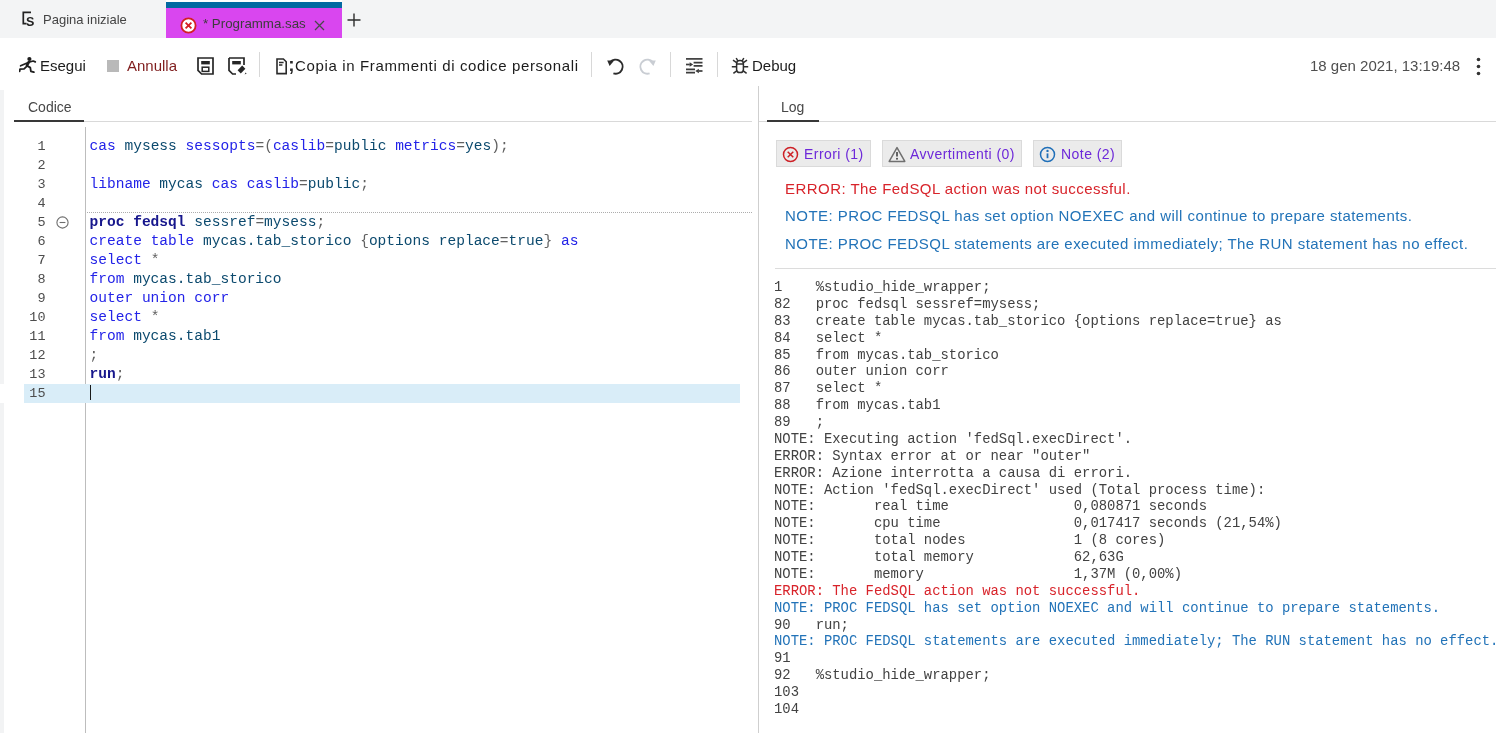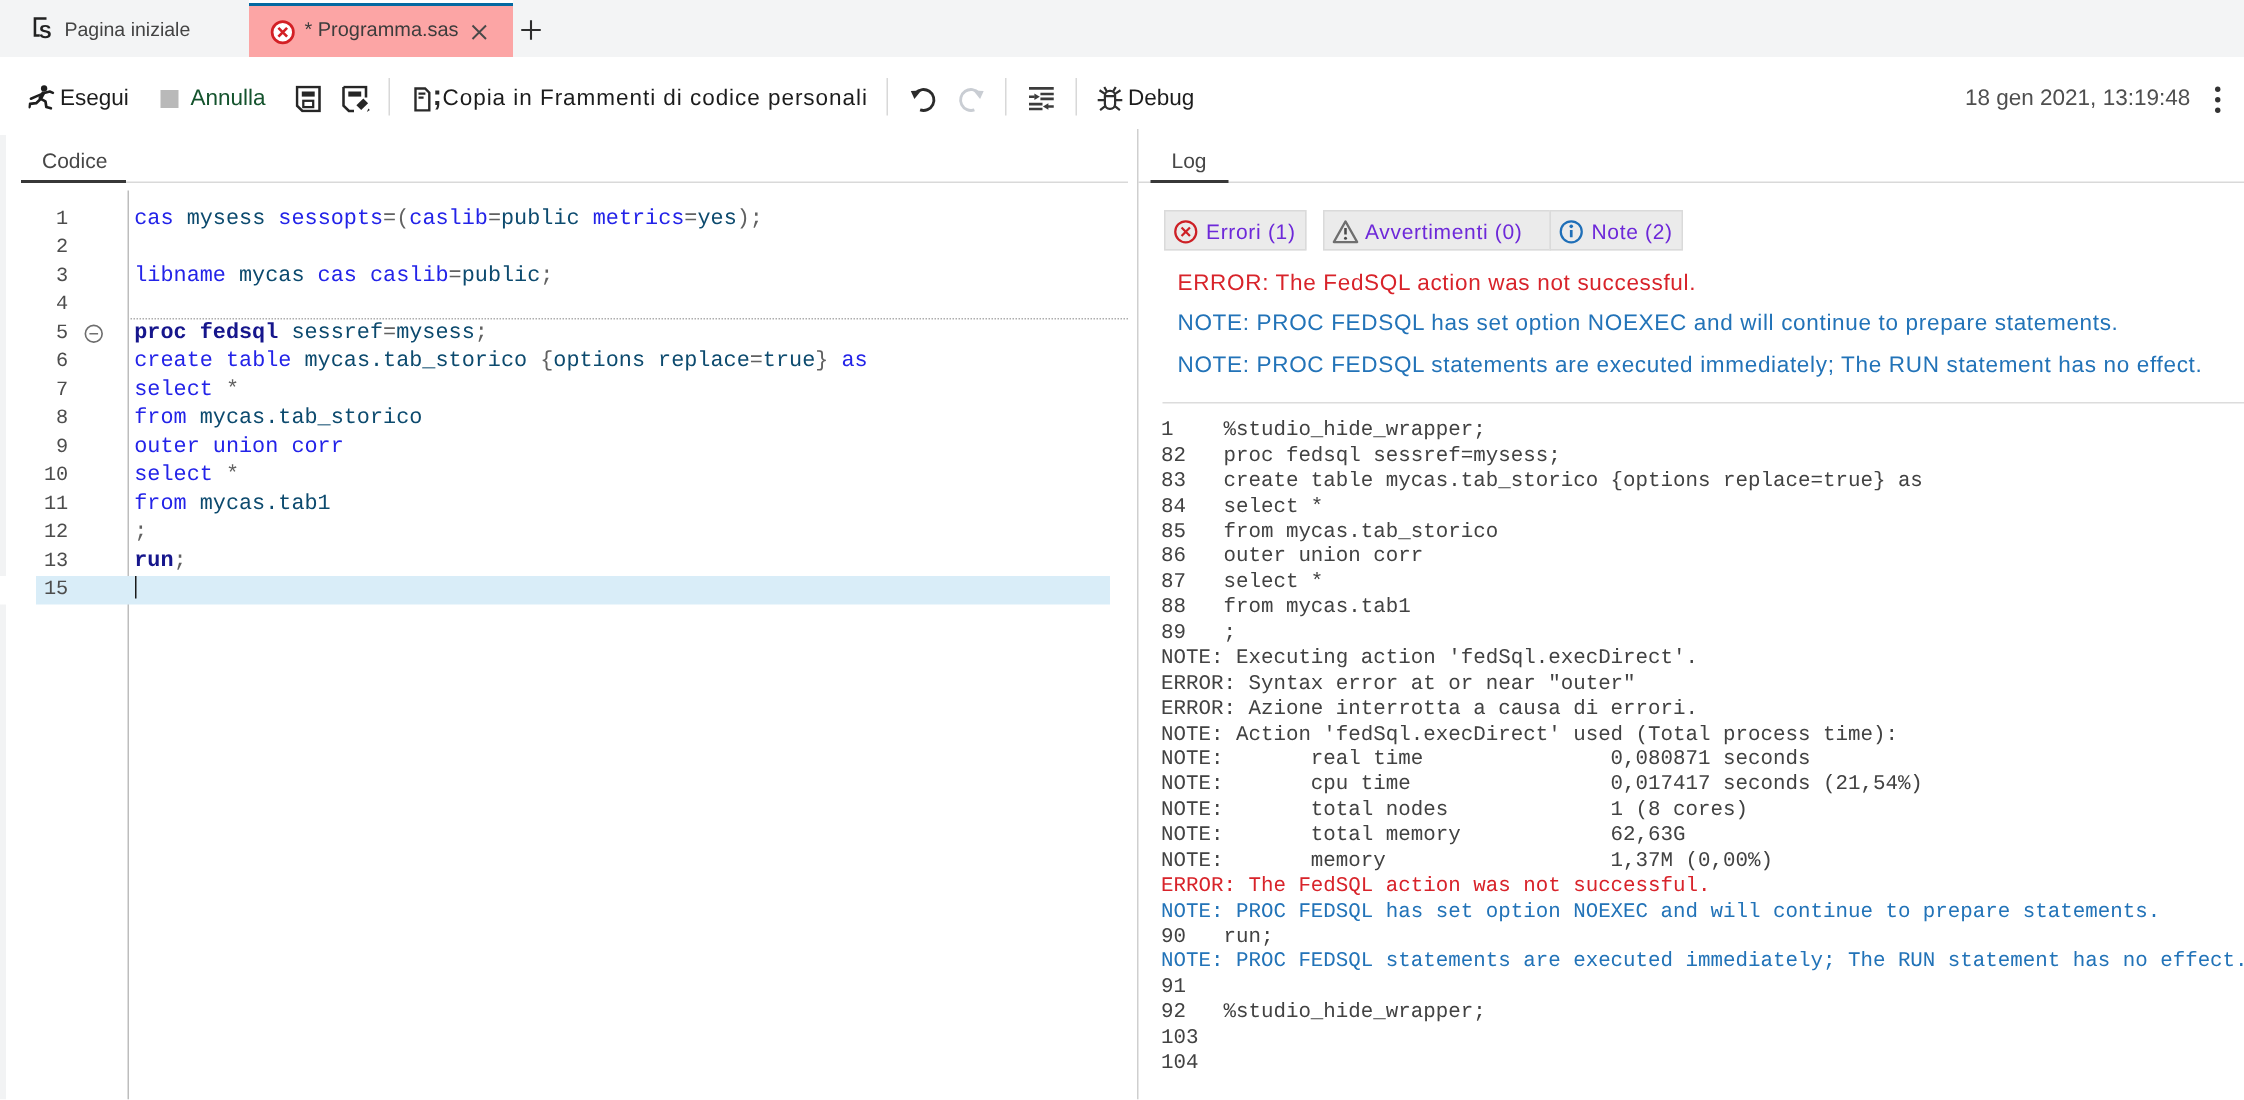--- a/index.html
+++ b/index.html
@@ -2,29 +2,29 @@
 <html><head><meta charset="utf-8"><style>
 *{margin:0;padding:0;box-sizing:border-box}
 html,body{width:1496px;height:733px;background:#fff;font-family:"Liberation Sans",sans-serif;overflow:hidden;position:relative}
 .abs{position:absolute}
 
 #tabbar{position:absolute;left:0;top:0;width:1496px;height:38px;background:#f3f4f5}
 #leftstrip{position:absolute;left:0;top:38px;width:4px;height:695px;background:#f2f3f4}
 #tab2w{position:absolute;left:166px;top:0;width:176px;height:2px;background:#fff}
 #tab1icon{position:absolute;left:21px;top:10px}
 #tab1txt{position:absolute;left:43px;top:12px;font-size:13px;color:#434343}
-#tab2{position:absolute;left:166px;top:2px;width:176px;height:36px;background:#fca5a5;border-top:2px solid #0369a1}
+#tab2{position:absolute;left:166px;top:2px;width:176px;height:36px;background:#d946ef;border-top:6px solid #0369a1}
 #tab2 svg.err{position:absolute;left:14px;top:9px}
 #tab2 .fn{position:absolute;left:37px;top:8px;font-size:13.3px;color:#3c3c3c}
 #tab2 svg.cl{position:absolute;left:148px;top:11.5px}
 #plus{position:absolute;left:347px;top:13px}
 
 #toolbar{position:absolute;left:0;top:38px;width:1496px;height:52px;background:#fff}
 #toolbar .t{position:absolute;top:2px;height:52px;line-height:52px;font-size:15px;color:#1c1c1c;white-space:nowrap}
-#toolbar .dis{color:#14532d}
+#toolbar .dis{color:#7f1d1d}
 #toolbar .sep{position:absolute;top:14px;width:1px;height:25px;background:#d8d8d8}
 
 #subtabs{position:absolute;left:0;top:90px;width:1496px;height:33px}
 .stlabel{position:absolute;top:9px;font-size:14px;color:#474747}
 .lightline{position:absolute;top:31px;height:1px;background:#d9d9d9}
 .darkline{position:absolute;top:30px;height:2px;background:#383838}
 
 #editor{position:absolute;left:0;top:123px;width:752px;height:610px;font-family:"Liberation Mono",monospace;font-size:14.55px}
 #gutline{position:absolute;left:85px;top:4px;width:1px;height:606px;background:#bdbdbd}
 #editor .row{position:relative;height:19px;line-height:19px;white-space:pre}
@@ -176,21 +176,21 @@
   </div>
 </div>
 <div id="divider"></div>
 <div class="btn" style="left:776px;width:95px">
   <svg width="17" height="17" viewBox="0 0 17 17">
       <circle cx="8.5" cy="8.5" r="7" fill="none" stroke="#cd2026" stroke-width="1.5"></circle>
       <path d="M5.7,5.7 L11.3,11.3 M11.3,5.7 L5.7,11.3" stroke="#cd2026" stroke-width="1.5"></path>
     </svg>
   <span>Errori (1)</span>
 </div>
-<div class="btn" style="left:882px;width:152px">
+<div class="btn" style="left:882px;width:140px">
   <svg width="18" height="17" viewBox="0 0 18 17">
       <path d="M9,1.6 L16.8,15.4 H1.2 Z" fill="none" stroke="#6f6f6f" stroke-width="1.5" stroke-linejoin="round"></path>
       <path d="M9,6 V10.4" stroke="#4a4a4a" stroke-width="1.7"></path>
       <circle cx="9" cy="12.8" r="1" fill="#4a4a4a"></circle>
     </svg>
   <span>Avvertimenti (0)</span>
 </div>
 <div class="btn" style="left:1033px;width:89px">
   <svg width="17" height="17" viewBox="0 0 17 17">
       <circle cx="8.5" cy="8.5" r="7" fill="none" stroke="#1f6fb8" stroke-width="1.5"></circle>

